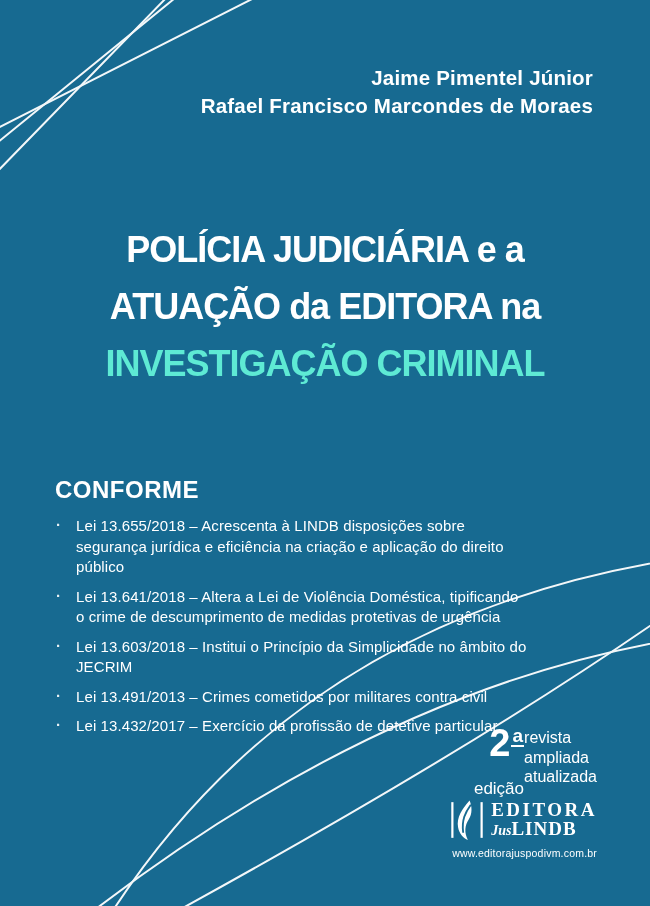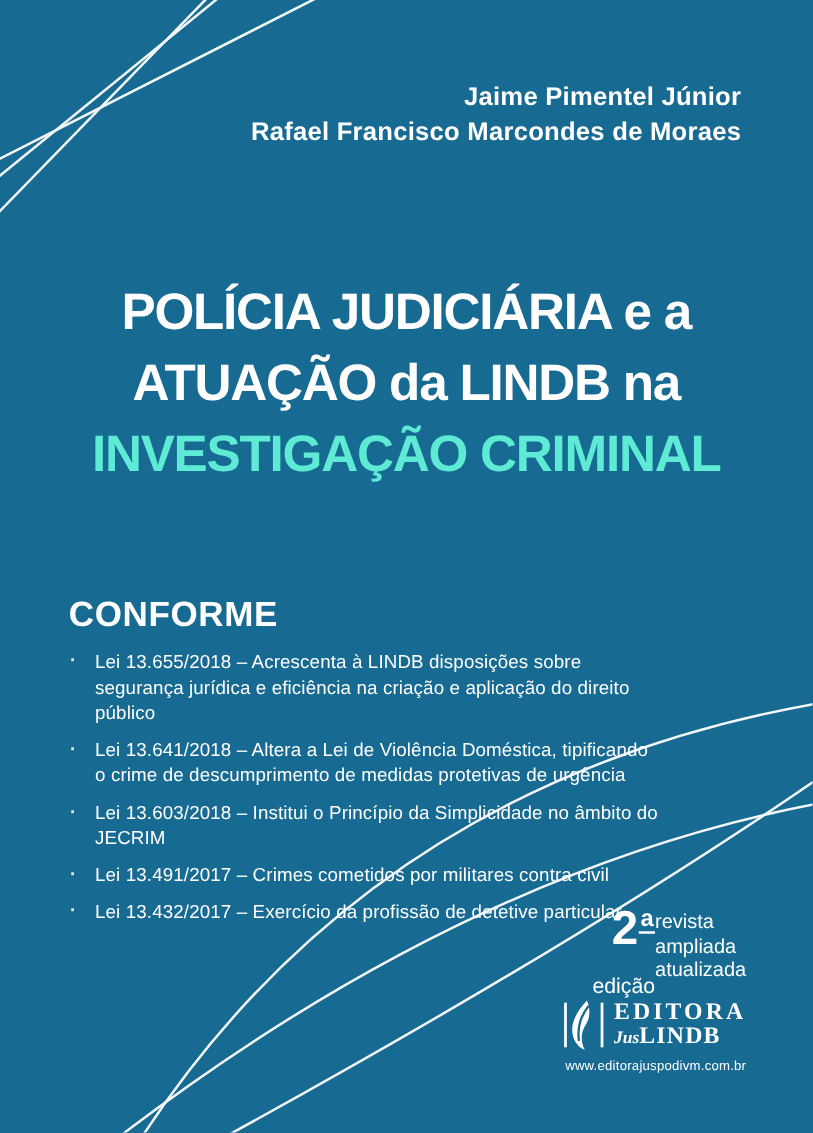--- a/index.html
+++ b/index.html
@@ -24,31 +24,31 @@
     text-align:right;
     font-size:20.5px;line-height:28px;font-weight:bold;
     letter-spacing:0.2px;
   }
 
   
   .title{
     position:absolute;top:221px;left:0;width:650px;
     text-align:center;
     font-weight:bold;
-    font-size:41px;line-height:57px;
+    font-size:36px;line-height:57px;
     letter-spacing:-1px;
   }
   .title .accent{color:#5eead4;}
 
   
   .conforme{
     position:absolute;left:55px;top:476px;width:474px;
   }
   .conforme-heading{
-    font-size:28px;font-weight:bold;letter-spacing:0.5px;
+    font-size:24px;font-weight:bold;letter-spacing:0.5px;
     margin:0 0 12px 0;
   }
   .law-list{list-style:none;margin:0;padding:0;}
   .law-item{
     position:relative;
     padding-left:21px;
     font-size:15px;line-height:20.5px;
     margin-bottom:9px;
     letter-spacing:0.1px;
   }
@@ -122,31 +122,31 @@
 
 <div class="content">
 
   <div class="authors">
     <div>Jaime Pimentel Júnior</div>
     <div>Rafael Francisco Marcondes de Moraes</div>
   </div>
 
   <div class="title">
     <div>POLÍCIA JUDICIÁRIA e a</div>
-    <div>ATUAÇÃO da LINDB na</div>
+    <div>ATUAÇÃO da EDITORA na</div>
     <div class="accent">INVESTIGAÇÃO CRIMINAL</div>
   </div>
 
   <div class="conforme">
     <h2 class="conforme-heading">CONFORME</h2>
     <ul class="law-list">
       <li class="law-item">Lei 13.655/2018 – Acrescenta à LINDB disposições sobre segurança jurídica e eficiência na criação e aplicação do direito público</li>
       <li class="law-item">Lei 13.641/2018 – Altera a Lei de Violência Doméstica, tipificando o crime de descumprimento de medidas protetivas de urgência</li>
       <li class="law-item">Lei 13.603/2018 – Institui o Princípio da Simplicidade no âmbito do JECRIM</li>
-      <li class="law-item">Lei 13.491/2017 – Crimes cometidos por militares contra civil</li>
+      <li class="law-item">Lei 13.491/2013 – Crimes cometidos por militares contra civil</li>
       <li class="law-item">Lei 13.432/2017 – Exercício da profissão de detetive particular</li>
     </ul>
   </div>
 
   <div class="edition">
     <div class="ed-left">
       <div class="ed-number-row"><span>2</span><span class="ed-ordinal">a</span></div>
       <div class="ed-label">edição</div>
     </div>
     <div class="ed-right">

